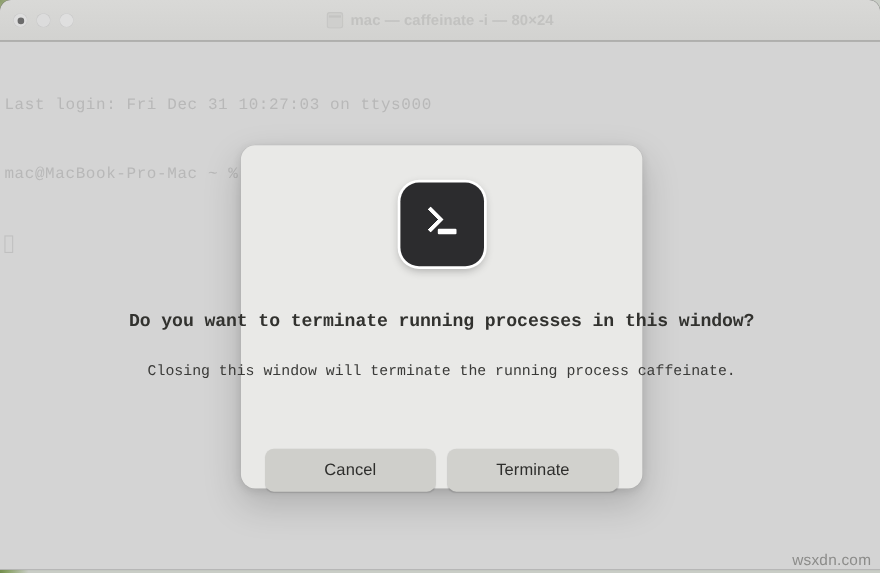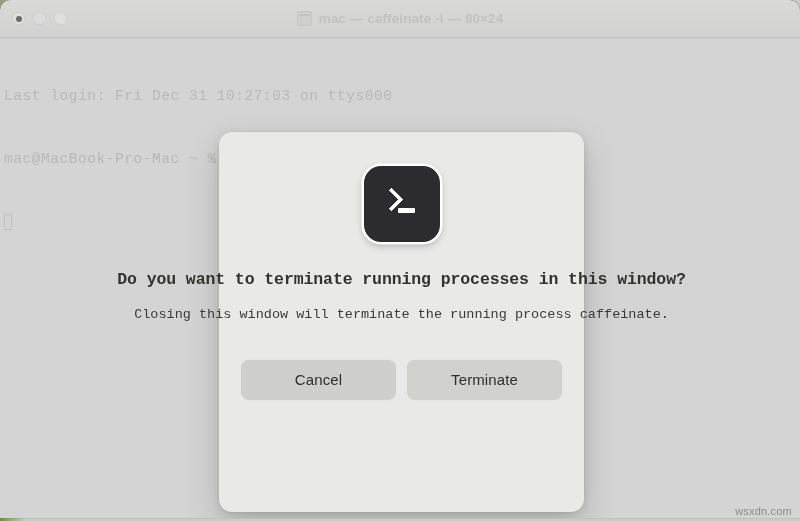--- a/index.html
+++ b/index.html
@@ -132,30 +132,31 @@
     border: 1.5px solid #c0c0c0;
     box-sizing: border-box;
   }
 
   
   #dialog-sheet {
     position: absolute;
     left: 219px;
     top: 94px;
     width: 365px;
-    height: 380px;
+    height: 312px;
     background: #e9e9e7;
     border-radius: 13px;
     box-shadow:
       0 14px 34px rgba(0,0,0,0.18),
       0 2px 8px rgba(0,0,0,0.10),
       0 0 0 0.5px rgba(0,0,0,0.05);
     display: flex;
     flex-direction: column;
     align-items: center;
+    gap: 12px;
   }
 
   #dialog-app-icon {
     margin-top: 34px;
     width: 76px;
     height: 76px;
     border-radius: 17px;
     background: #2c2c2e;
     box-shadow:
       0 0 0 2.5px #ffffff,
@@ -186,21 +187,21 @@
   #dialog-title {
     margin: 27px 26px 0 26px;
     font-size: 16.5px;
     font-weight: bold;
     color: #32322f;
     text-align: center;
     line-height: 22px;
     letter-spacing: -0.1px;
   }
   #dialog-message {
-    margin: 14px 34px 4px 34px;
+    margin: 14px 34px 16px 34px;
     font-size: 13.5px;
     font-weight: normal;
     color: #3a3a38;
     text-align: right;
     line-height: 19px;
   }
 
   #dialog-buttons {
     margin-top: 32px;
     display: flex;
@@ -222,21 +223,21 @@
   .dialog-button.default {
     background: #d1d1cd;
     text-align: center;
   }
 
   
   #watermark {
     position: absolute;
     right: 8px;
     bottom: 4px;
-    font-size: 11px;
+    font-size: 14px;
     color: #8c8c8a;
     font-family: "Liberation Sans", sans-serif;
     letter-spacing: 0.2px;
   }
 </style>
 </head>
 <body>
 
 <div id="desktop"></div>
 

